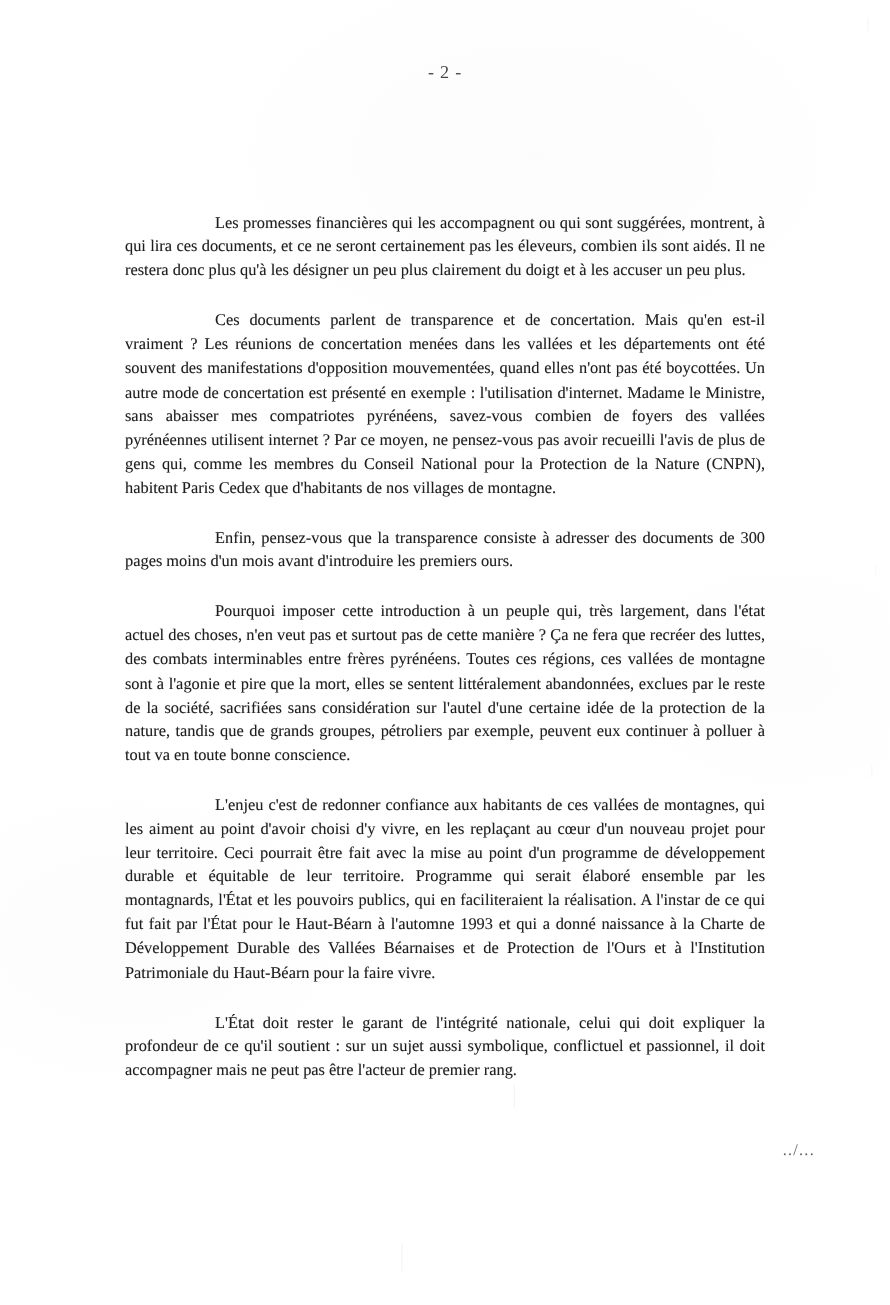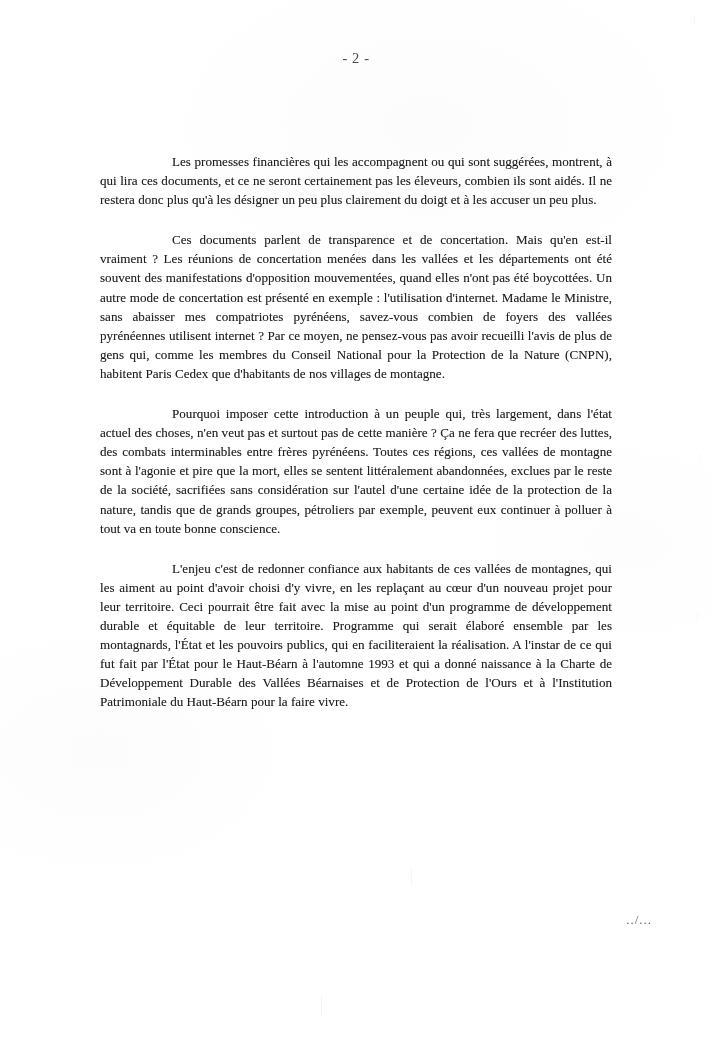--- a/index.html
+++ b/index.html
@@ -34,21 +34,21 @@
     text-align: center;
     font-size: 14.5px;
     letter-spacing: 0.6px;
     color: #2a2a2a;
     opacity: 0.86;
   }
 
   
   .body-block {
     position: absolute;
-    top: 152px;
+    top: 168px;
     left: 100px;
     width: 512px;
   }
 
   .para {
     margin: 0 0 21px 0;
     text-align: justify;
     text-justify: inter-word;
     font-size: 13.1px;
     line-height: 19.1px;
@@ -90,22 +90,24 @@
 </head>
 <body>
 
 <div class="page">
 
   <div class="page-number">- 2 -</div>
 
   <div class="body-block">
     <p class="para">Les promesses financières qui les accompagnent ou qui sont suggérées, montrent, à qui lira ces documents, et ce ne seront certainement pas les éleveurs, combien ils sont aidés. Il ne restera donc plus qu'à les désigner un peu plus clairement du doigt et à les accuser un peu plus.</p>
     <p class="para">Ces documents parlent de transparence et de concertation. Mais qu'en est-il vraiment ? Les réunions de concertation menées dans les vallées et les départements ont été souvent des manifestations d'opposition mouvementées, quand elles n'ont pas été boycottées. Un autre mode de concertation est présenté en exemple : l'utilisation d'internet. Madame le Ministre, sans abaisser mes compatriotes pyrénéens, savez-vous combien de foyers des vallées pyrénéennes utilisent internet ? Par ce moyen, ne pensez-vous pas avoir recueilli l'avis de plus de gens qui, comme les membres du Conseil National pour la Protection de la Nature (CNPN), habitent Paris Cedex que d'habitants de nos villages de montagne.</p>
+    <p class="para">Enfin, pensez-vous que la transparence consiste à adresser des documents de 300 pages moins d'un mois avant d'introduire les premiers ours.</p>
     <p class="para">Pourquoi imposer cette introduction à un peuple qui, très largement, dans l'état actuel des choses, n'en veut pas et surtout pas de cette manière ? Ça ne fera que recréer des luttes, des combats interminables entre frères pyrénéens. Toutes ces régions, ces vallées de montagne sont à l'agonie et pire que la mort, elles se sentent littéralement abandonnées, exclues par le reste de la société, sacrifiées sans considération sur l'autel d'une certaine idée de la protection de la nature, tandis que de grands groupes, pétroliers par exemple, peuvent eux continuer à polluer à tout va en toute bonne conscience.</p>
     <p class="para">L'enjeu c'est de redonner confiance aux habitants de ces vallées de montagnes, qui les aiment au point d'avoir choisi d'y vivre, en les replaçant au cœur d'un nouveau projet pour leur territoire. Ceci pourrait être fait avec la mise au point d'un programme de développement durable et équitable de leur territoire. Programme qui serait élaboré ensemble par les montagnards, l'État et les pouvoirs publics, qui en faciliteraient la réalisation. A l'instar de ce qui fut fait par l'État pour le Haut-Béarn à l'automne 1993 et qui a donné naissance à la Charte de Développement Durable des Vallées Béarnaises et de Protection de l'Ours et à l'Institution Patrimoniale du Haut-Béarn pour la faire vivre.</p>
+    <p class="para tight">L'État doit rester le garant de l'intégrité nationale, celui qui doit expliquer la profondeur de ce qu'il soutient : sur un sujet aussi symbolique, conflictuel et passionnel, il doit accompagner mais ne peut pas être l'acteur de premier rang.</p>
   </div>
 
   <div class="continuation">../...</div>
 
   <div class="seam seam-a"></div>
   <div class="seam seam-b"></div>
   <div class="seam seam-c"></div>
   <div class="seam seam-d"></div>
   <div class="seam seam-e"></div>
 

